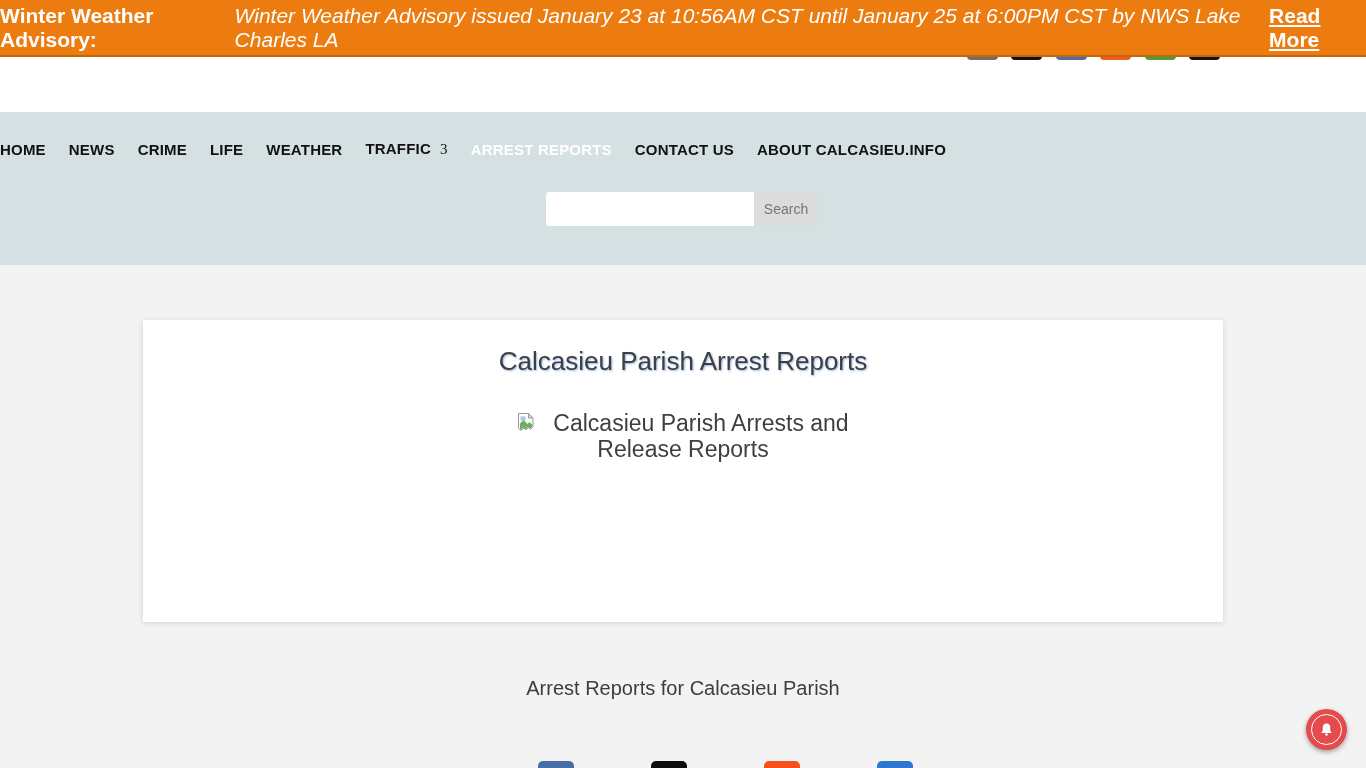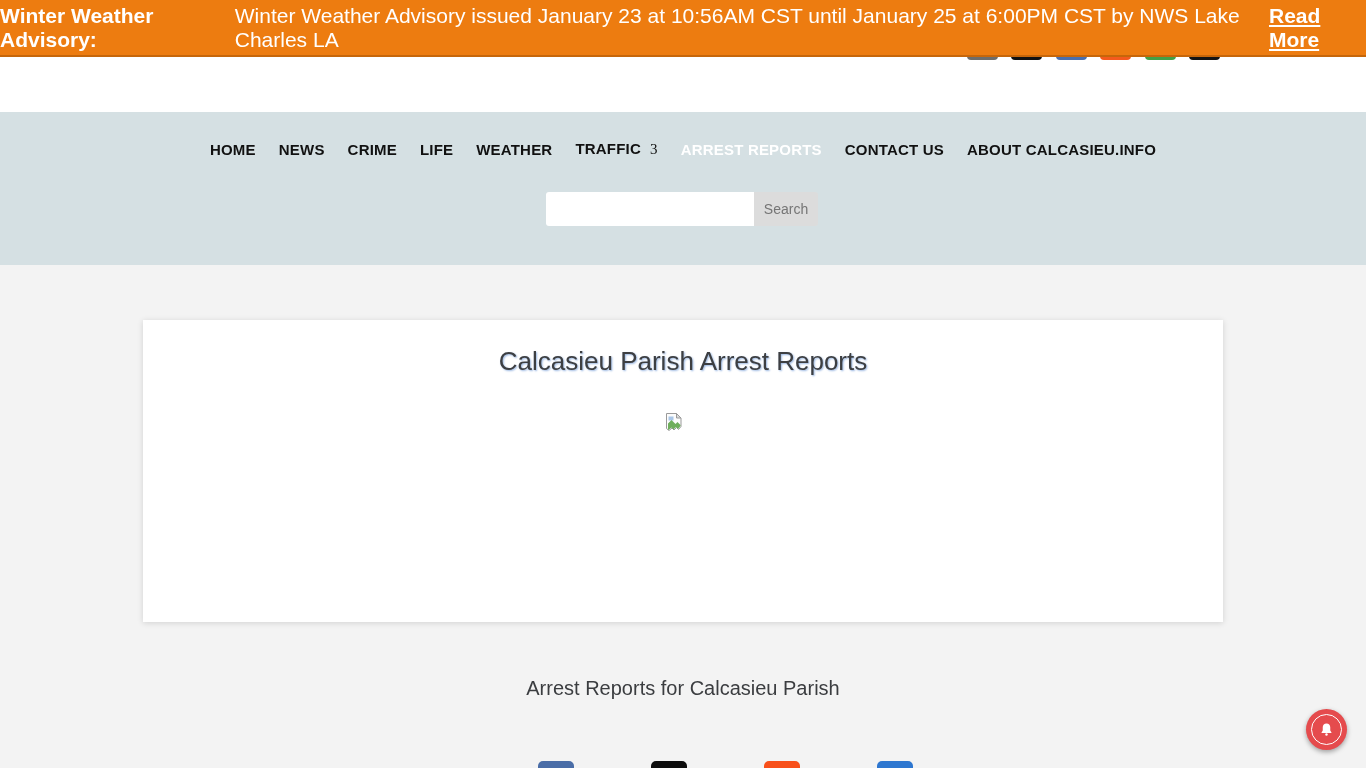--- a/index.html
+++ b/index.html
@@ -10,37 +10,37 @@
 
   
   .alert-banner {
     position:absolute; top:0; left:0; width:1366px; height:57px;
     background:#ed7c10; z-index:30;
     display:flex; align-items:center; justify-content:center;
     color:#ffffff; font-size:21px;
     border-bottom:2px solid rgba(150,75,5,0.45);
   }
   .alert-banner .bold { font-weight:bold; }
-  .alert-banner .msg { margin-left:4px; }
+  .alert-banner .msg { margin-left:4px;font-style:italic; }
   .alert-banner .read-more {
     margin-left:27px; font-weight:bold; color:#fff; text-decoration:underline; cursor:pointer;
   }
 
   
   .header-strip { position:absolute; top:57px; left:0; width:1366px; height:55px; background:#ffffff; }
   .tagline { position:absolute; left:136px; top:68px; font-size:15px; color:#666666; }
 
   
   .top-share { position:absolute; top:29px; z-index:5; width:31px; height:31px; border-radius:4px; cursor:pointer; }
 
   
   .navbar { position:absolute; top:112px; left:0; width:1366px; height:153px; background:#d5e0e3; }
   .nav-menu {
     position:absolute; top:28px; left:0; width:1366px;
-    display:flex; justify-content:center; align-items:center; gap:23px;
+    display:flex; align-items:center; gap:23px;
   }
   .nav-item {
     font-size:15px; font-weight:bold; letter-spacing:0.2px; color:#111111;
     text-decoration:none; cursor:pointer; white-space:nowrap;
   }
   .nav-item.active { color:#ffffff; }
   .nav-caret { font-family:"Liberation Serif", serif; font-weight:normal; font-size:15px; margin-left:9px; }
 
   .search-wrap { position:absolute; top:80px; left:546px; display:flex; }
   .search-input {
@@ -136,21 +136,21 @@
     <h1 class="card-title">Calcasieu Parish Arrest Reports</h1>
 
     <div class="alt-block">
       <span class="broken-img-icon">
         <svg width="18" height="20" viewBox="0 0 18 20">
           <path d="M1.5 1.5 h10 l4.5 4.5 v8.5 l-2.5 3 -2 -2 -2.5 2.5 -2 -2 -3 2.5 -2.5 -2 z" fill="#fcfcfc" stroke="#9a9a9a" stroke-width="1"></path>
           <path d="M11.5 1.5 l4.5 4.5 h-4.5 z" fill="#dcdcdc" stroke="#9a9a9a" stroke-width="1"></path>
           <rect x="3.5" y="4.5" width="5" height="4" fill="#a9c6e7"></rect>
           <path d="M3 11.5 l3.5 -3.5 4 4 2 -2 3 3 v1 l-2.5 3 -2 -2 -2.5 2.5 -2 -2 -3 2.5 -0.5 -0.4 z" fill="#6fae5c"></path>
         </svg>
-      </span>
+      </span><span>Calcasieu Parish Arrests and Release Reports</span>
     </div>
 
     <div class="card-caption">Arrest Reports for Calcasieu Parish</div>
   </div>
 
   <div class="bottom-share" style="left: 538px; background-color: rgb(74, 109, 167);"></div>
   <div class="bottom-share" style="left: 651px; background-color: rgb(13, 13, 13);"></div>
   <div class="bottom-share" style="left: 764px; background-color: rgb(248, 80, 26);"></div>
   <div class="bottom-share" style="left: 877px; background-color: rgb(46, 119, 208);"></div>
 

